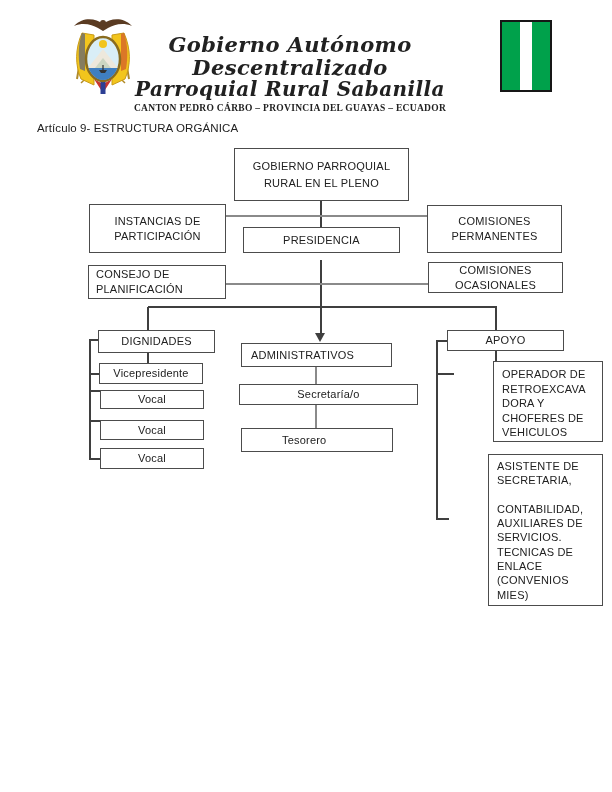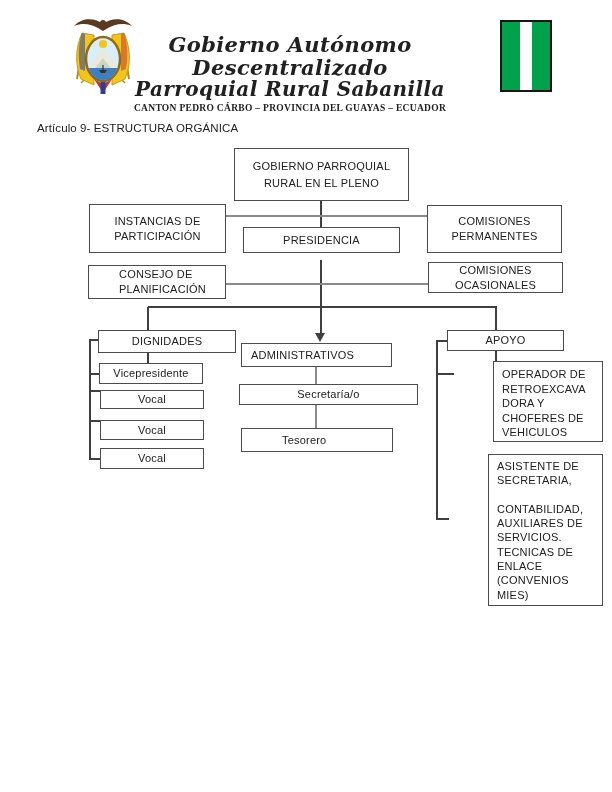--- a/index.html
+++ b/index.html
@@ -33,23 +33,23 @@
           font-size:11px; line-height:15px; letter-spacing:0.2px;
           display:flex; align-items:center; justify-content:center;
           text-align:center; white-space:pre-line; }
   .obox.leftal { justify-content:flex-start; text-align:left; }
   .obox.topal  { align-items:flex-start;margin-left:40px; }
 
   .b-pleno        { left:234px; top:148px; width:175px; height:53px; line-height:17px; }
   .b-instancias   { left:89px;  top:204px; width:137px; height:49px; }
   .b-presidencia  { left:243px; top:227px; width:157px; height:26px; }
   .b-comperm      { left:427px; top:205px; width:135px; height:48px; }
-  .b-consejo      { left:88px;  top:265px; width:138px; height:34px; padding-left:30px; }
+  .b-consejo      { left:88px;  top:265px; width:138px; height:34px; padding-left:7px; }
   .b-comocas      { left:428px; top:262px; width:135px; height:31px; }
-  .b-dignidades   { left:98px;  top:330px; width:138px; height:23px; }
+  .b-dignidades   { left:98px;  top:330px; width:117px; height:23px; }
   .b-administra   { left:241px; top:343px; width:151px; height:24px; padding-left:9px; }
   .b-apoyo        { left:447px; top:330px; width:117px; height:21px; }
   .b-vicepres     { left:99px;  top:363px; width:104px; height:21px; }
   .b-vocal1       { left:100px; top:390px; width:104px; height:19px; }
   .b-vocal2       { left:100px; top:420px; width:104px; height:20px; }
   .b-vocal3       { left:100px; top:448px; width:104px; height:21px; }
   .b-secretaria   { left:239px; top:384px; width:179px; height:21px; }
   .b-tesorero     { left:241px; top:428px; width:152px; height:24px; padding-left:40px; }
   .b-operador     { left:453px; top:361px; width:110px; height:81px;
                     padding:5px 3px 0 8px; line-height:14.5px; }

